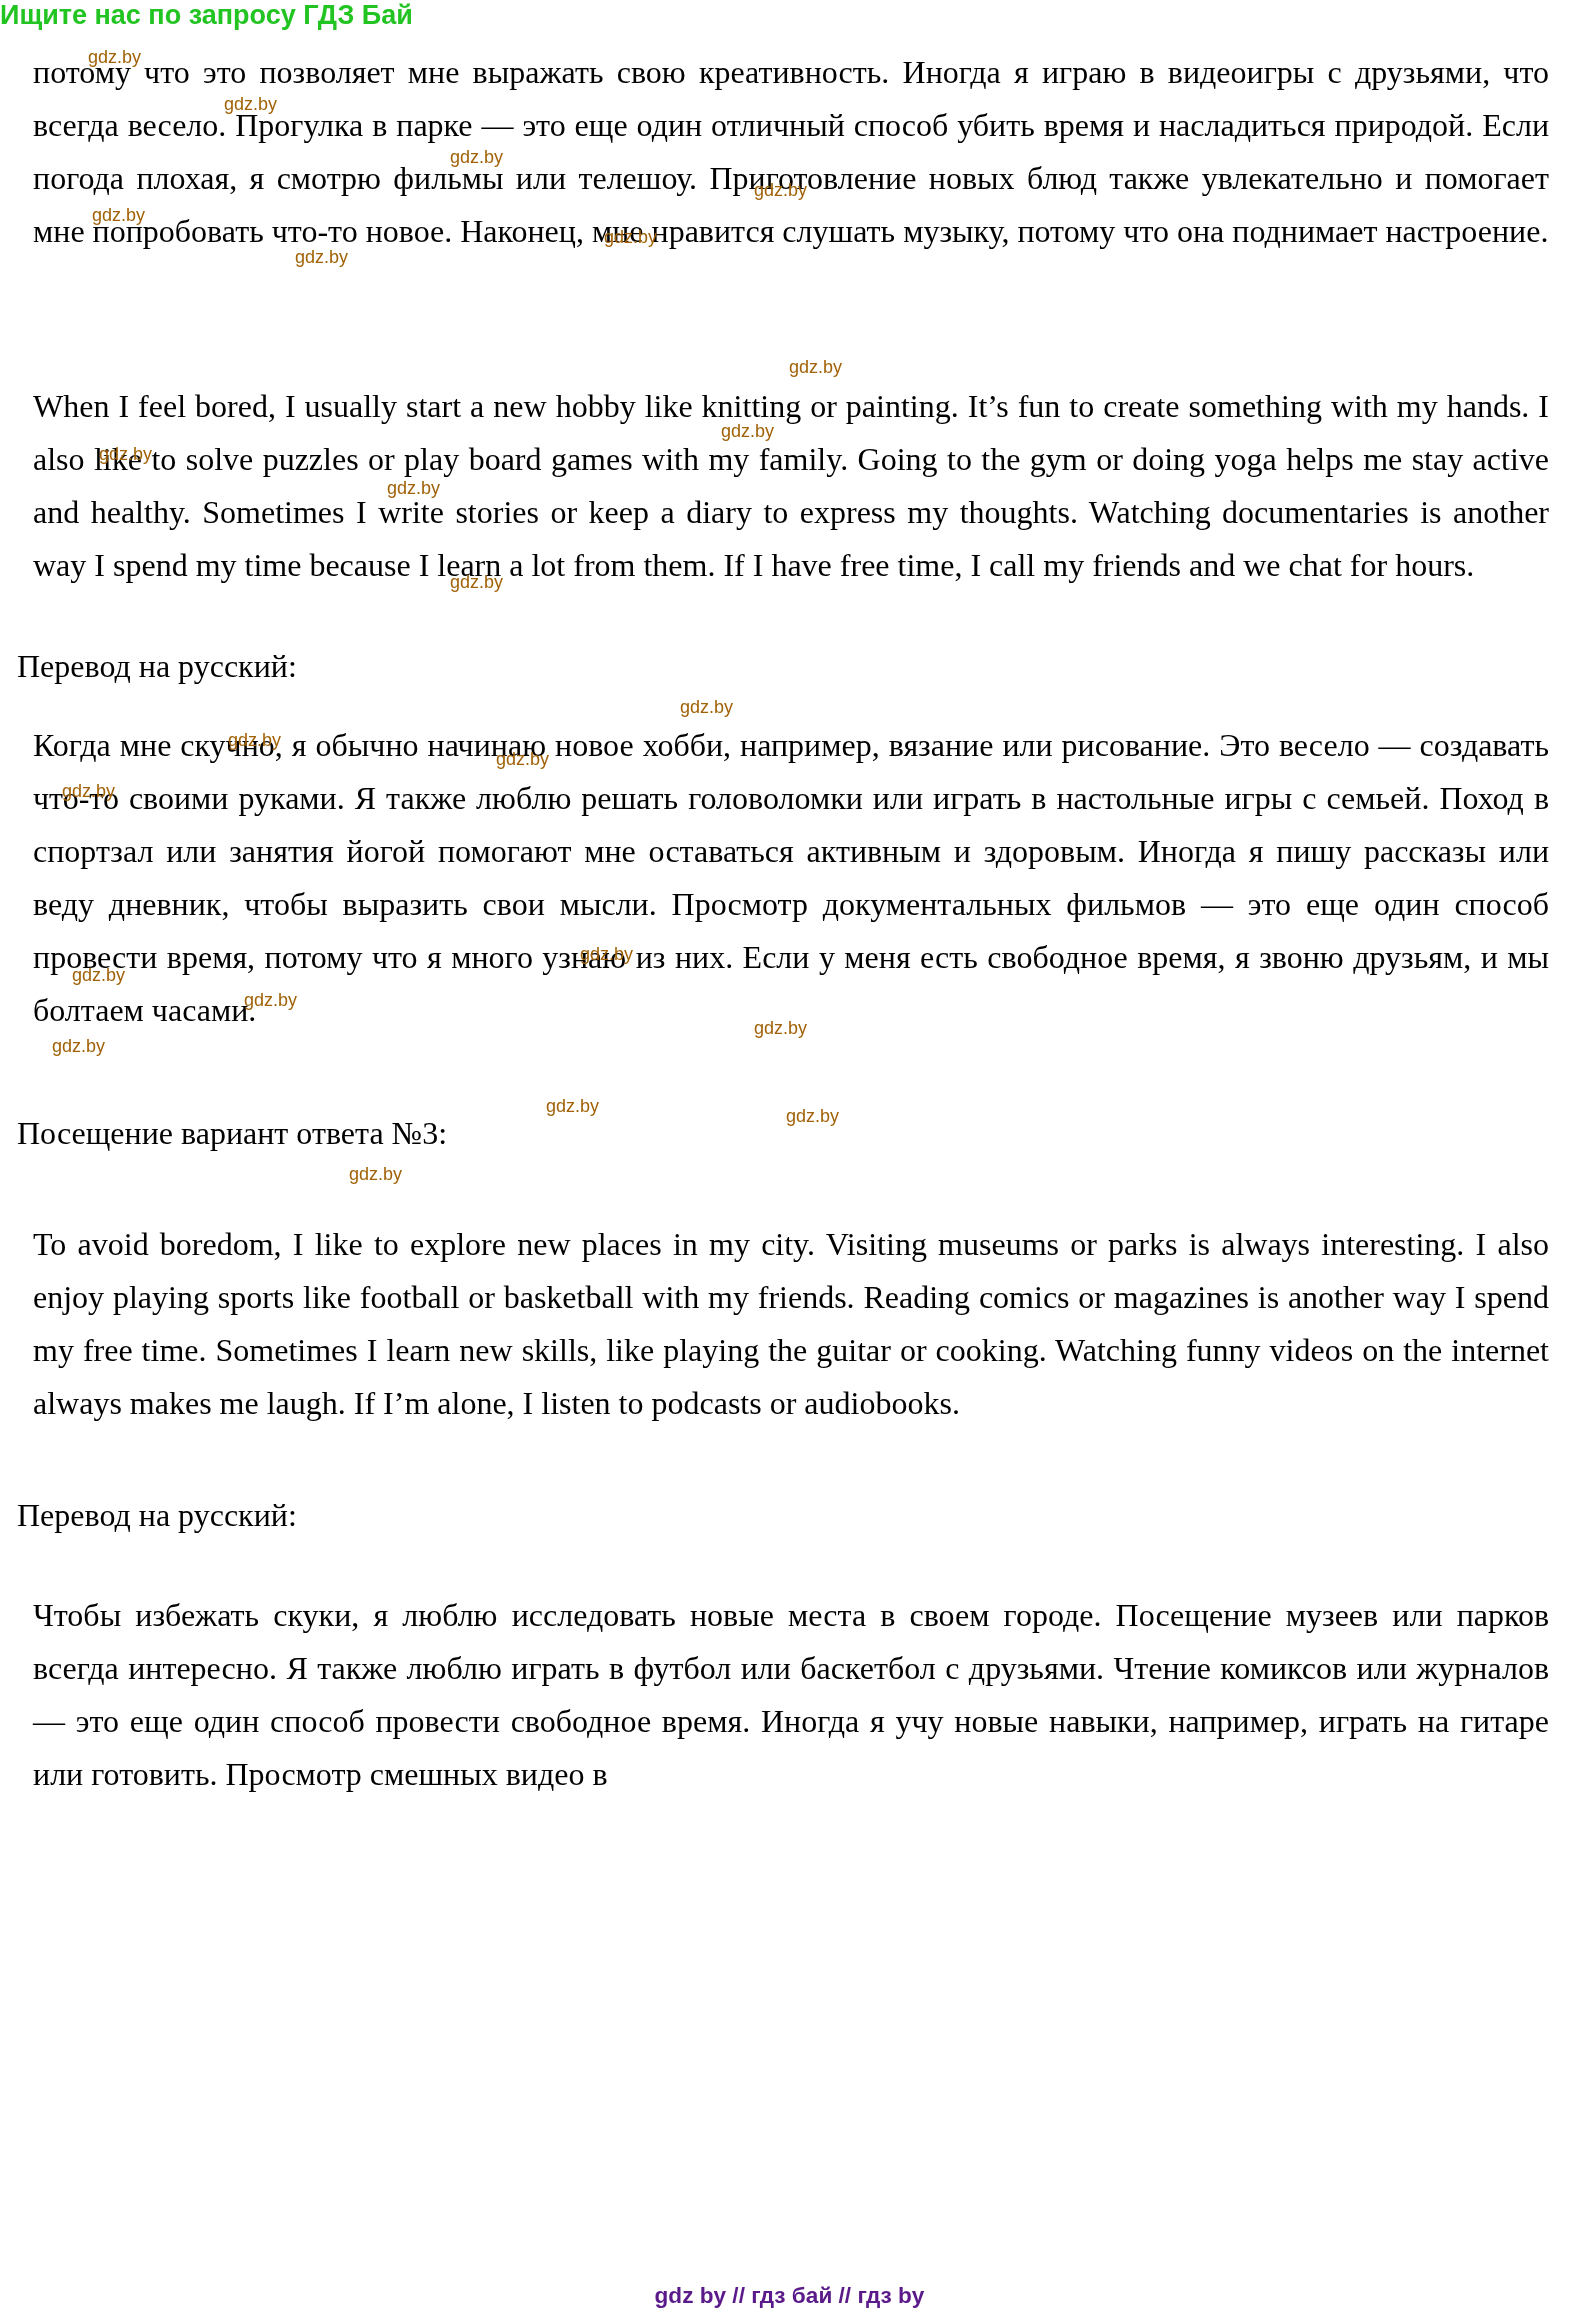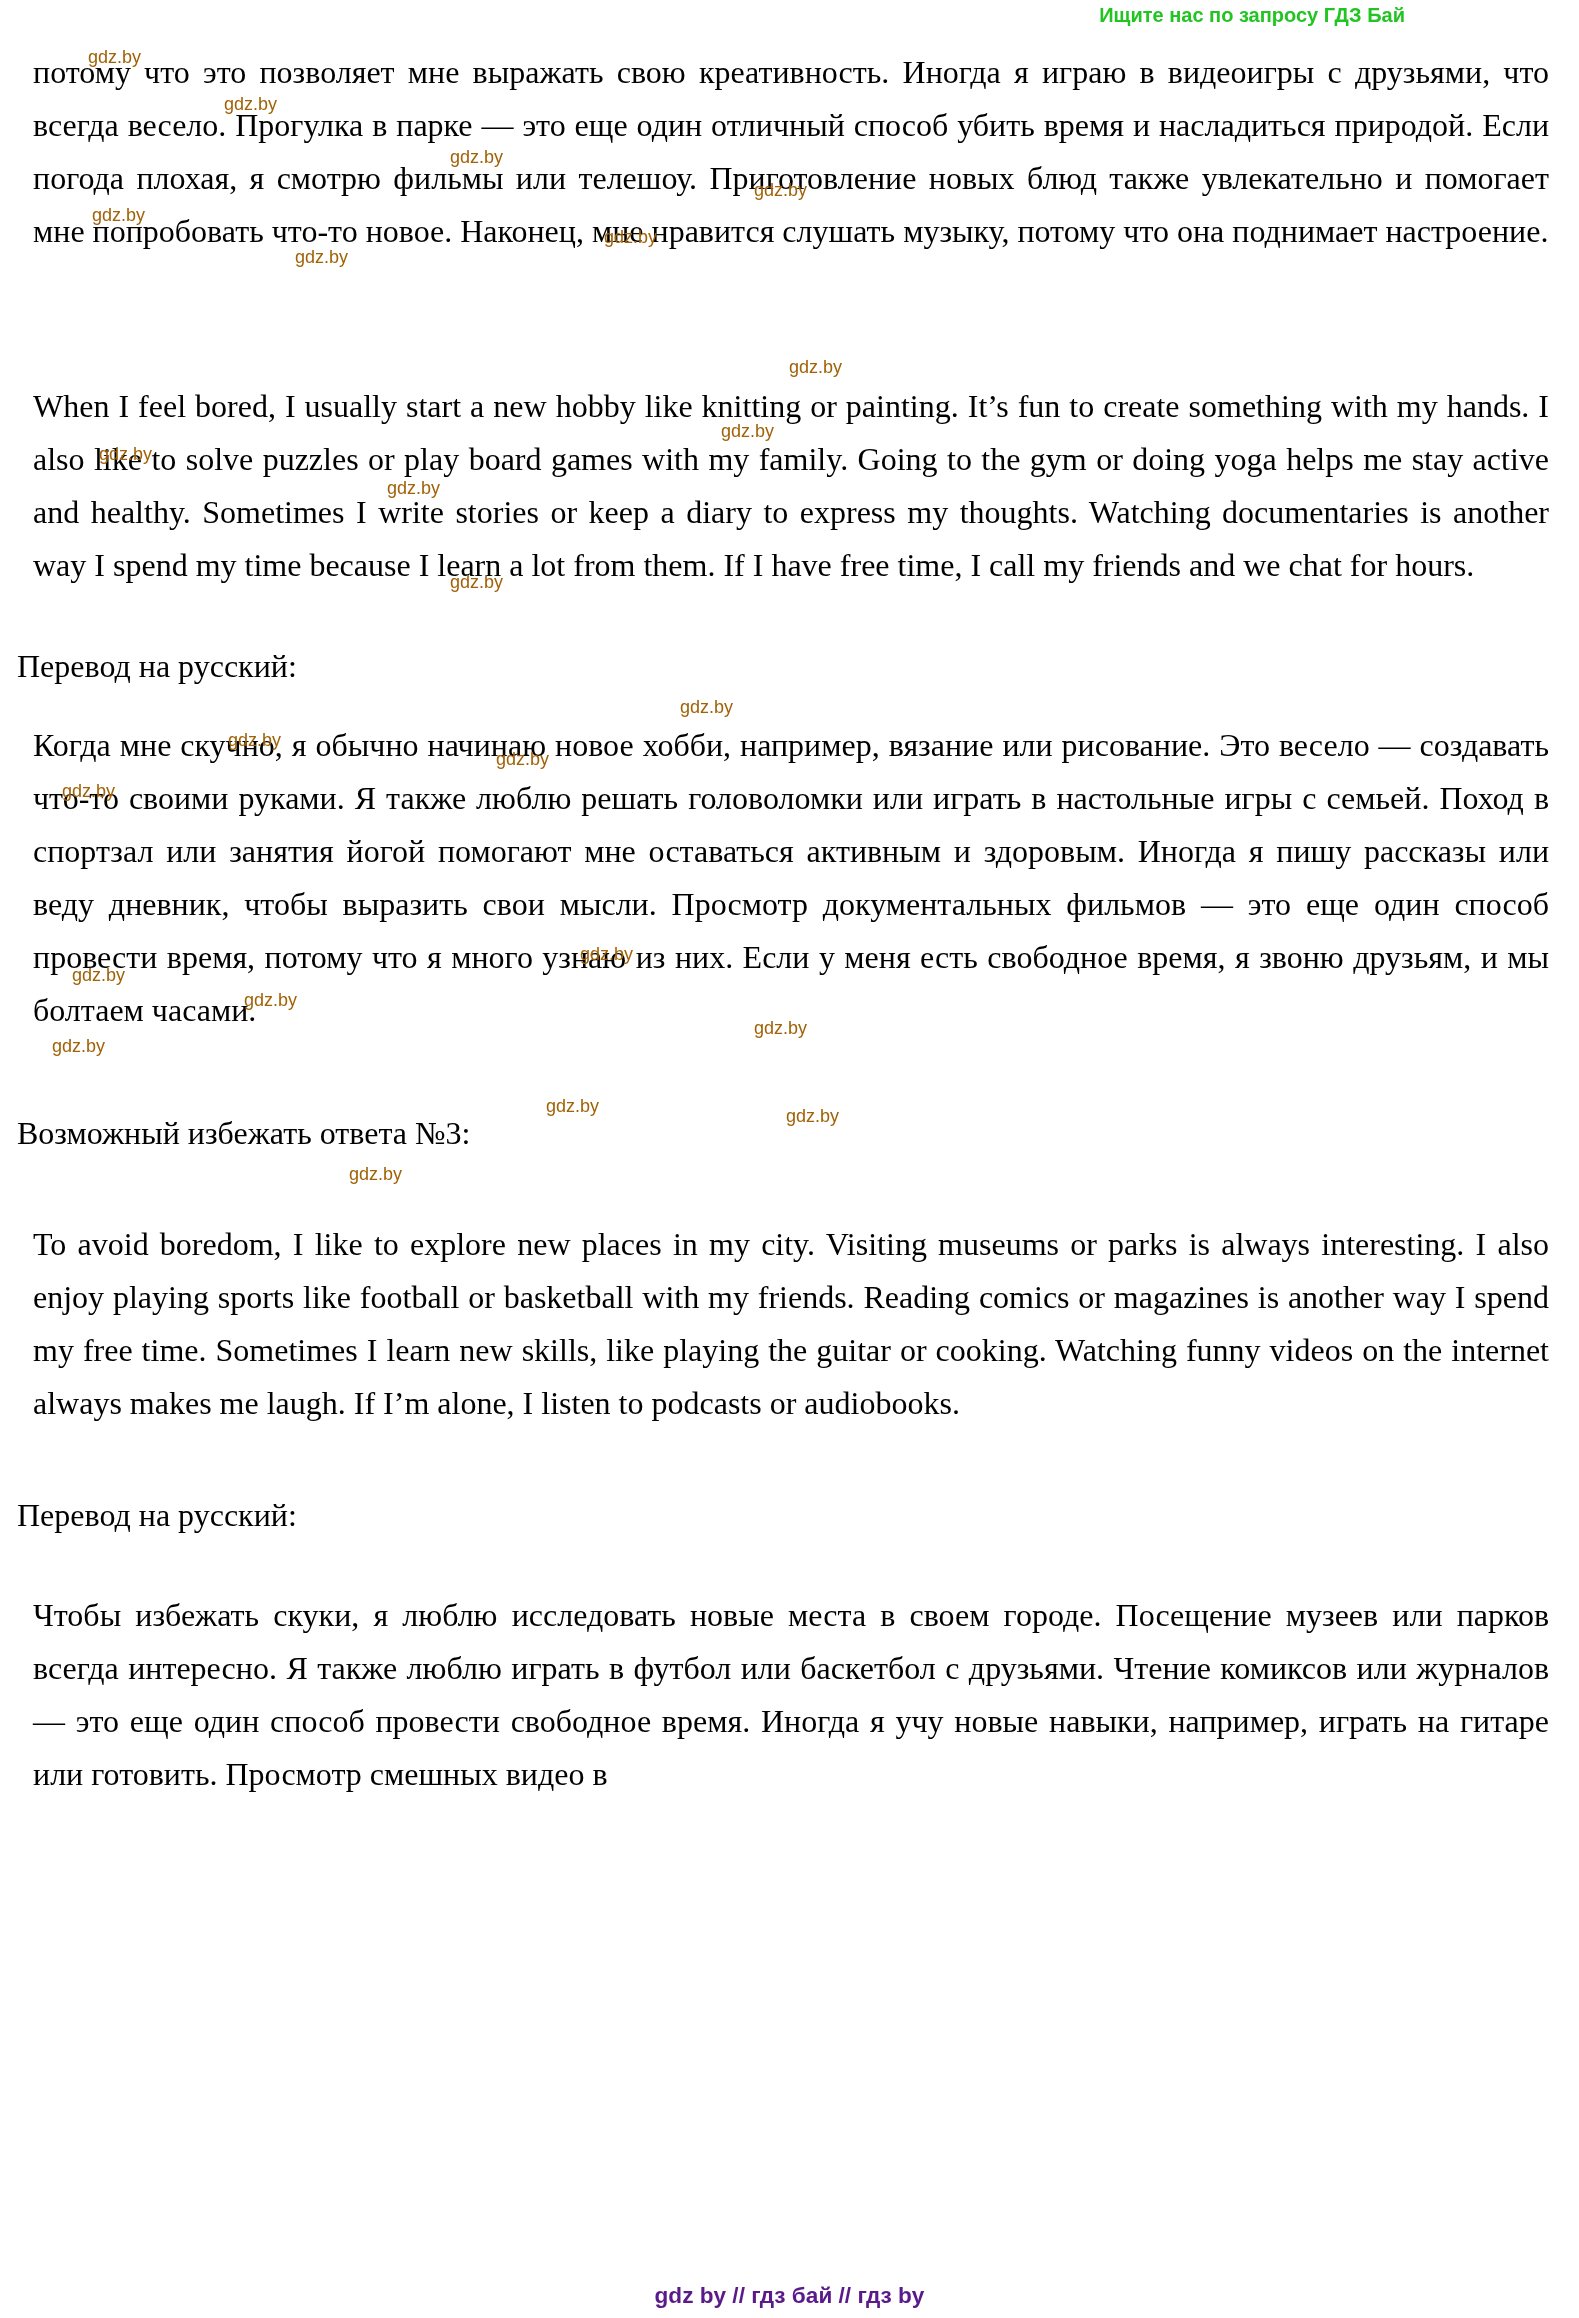--- a/index.html
+++ b/index.html
@@ -24,24 +24,24 @@
     height: 2319px;
     box-sizing: border-box;
   }
 
   
   .promo-header {
     position: absolute;
     top: 1.6px;
     left: 0;
     width: 1405px;
-    text-align: right;
+    text-align: left;
     font-family: "Liberation Sans", "DejaVu Sans", sans-serif;
     font-weight: bold;
-    font-size: 20px;
+    font-size: 27px;
     line-height: 26.5px;
     color: #22c422;
     letter-spacing: 0px;
     white-space: nowrap;
   }
 
   
   .content {
     position: absolute;
     left: 17px;
@@ -125,21 +125,21 @@
     <div class="gap-md"></div>
 
     <h2 class="heading">Перевод на русский:</h2>
 
     <div class="gap-xs"></div>
 
     <p class="para">Когда мне скучно, я обычно начинаю новое хобби, например, вязание или рисование. Это весело — создавать что-то своими руками. Я также люблю решать головоломки или играть в настольные игры с семьей. Поход в спортзал или занятия йогой помогают мне оставаться активным и здоровым. Иногда я пишу рассказы или веду дневник, чтобы выразить свои мысли. Просмотр документальных фильмов — это еще один способ провести время, потому что я много узнаю из них. Если у меня есть свободное время, я звоню друзьям, и мы болтаем часами.</p>
 
     <div class="gap-xl"></div>
 
-    <h2 class="heading">Возможный избежать ответа №3:</h2>
+    <h2 class="heading">Посещение вариант ответа №3:</h2>
 
     <div class="gap-lg"></div>
 
     <p class="para">To avoid boredom, I like to explore new places in my city. Visiting museums or parks is always interesting. I also enjoy playing sports like football or basketball with my friends. Reading comics or magazines is another way I spend my free time. Sometimes I learn new skills, like playing the guitar or cooking. Watching funny videos on the internet always makes me laugh. If I’m alone, I listen to podcasts or audiobooks.</p>
 
     <div class="gap-lg"></div>
 
     <h2 class="heading">Перевод на русский:</h2>
 
     <div class="gap-md"></div>

